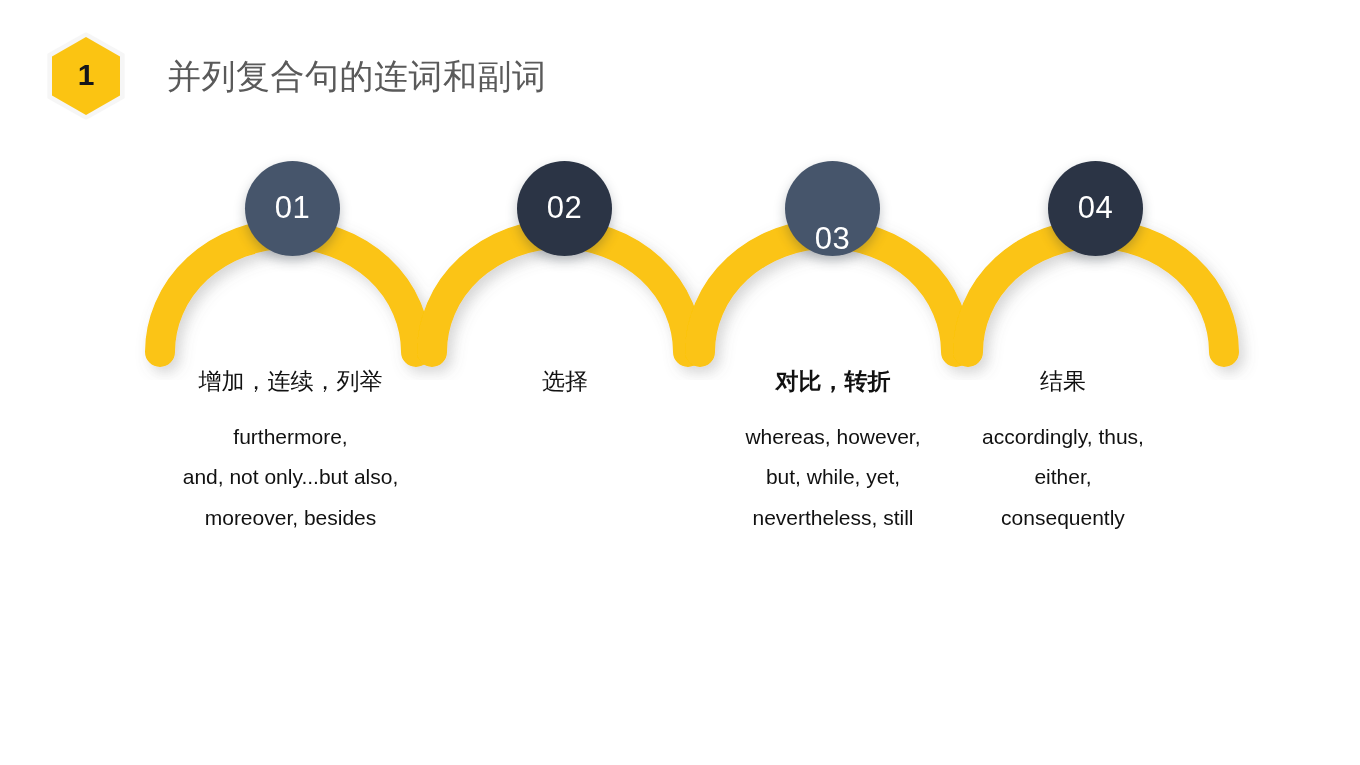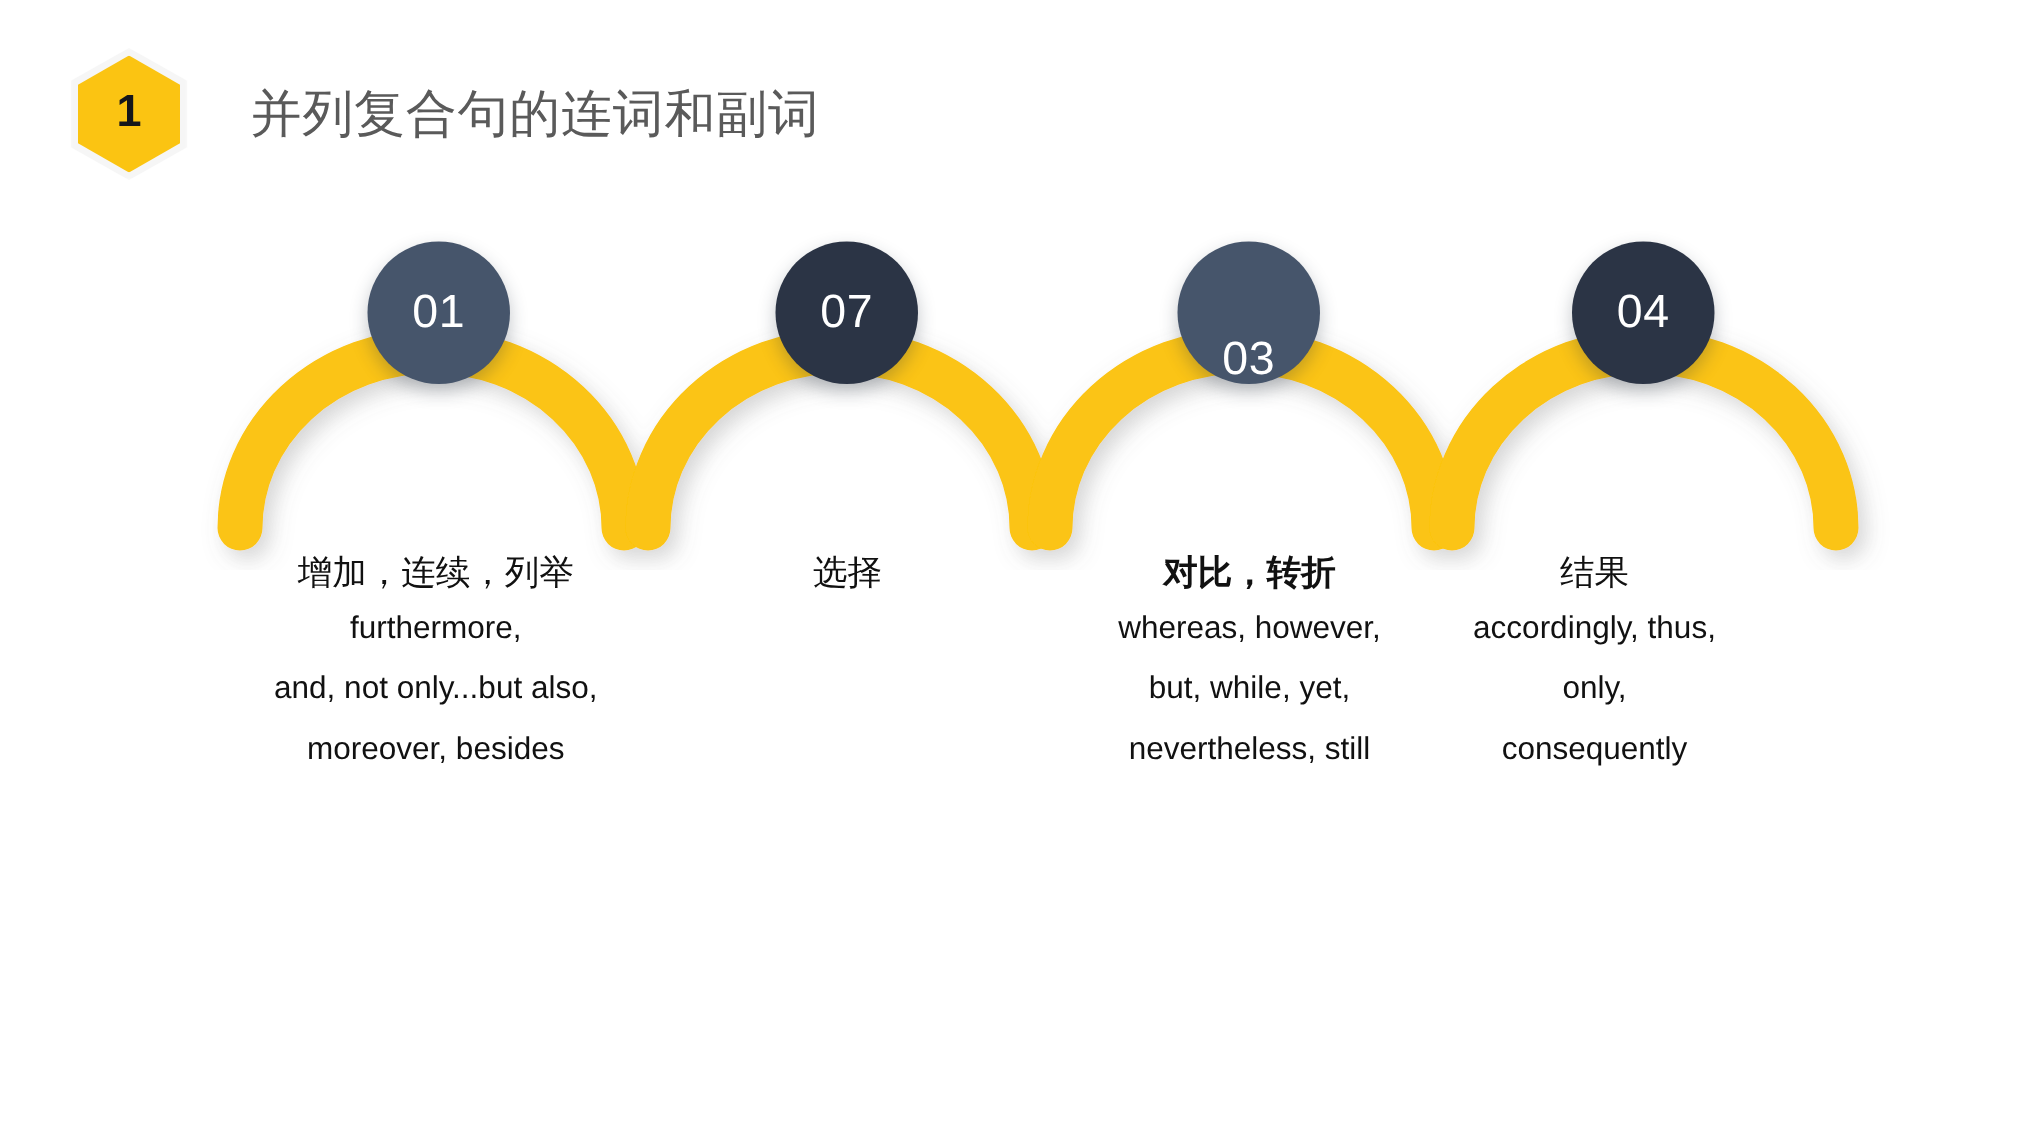--- a/index.html
+++ b/index.html
@@ -105,21 +105,21 @@
   }
   .column {
     position:absolute;
     text-align:center;
   }
   .col-heading {
     font-size:23px;
     color:#111111;
     font-weight:400;
     line-height:1.35;
-    margin-bottom:2px;
+    margin-bottom:20px;
     white-space:nowrap;
   }
   .col-body {
     font-size:21px;
     color:#111111;
     font-weight:400;
     line-height:1.92;
   }
 </style>
 </head>
@@ -149,21 +149,21 @@
       <path d="M700 222 A 128 118 0 0 1 956 222 L 956 222"></path>
       <path d="M968 222 A 128 118 0 0 1 1224 222 L 1224 222"></path>
     </g>
   </svg>
 
   <div class="steps-layer">
     <div class="step-circle" style="left: 245px; top: 149px; background: rgb(70, 85, 107);">
       <span>01</span>
     </div>
     <div class="step-circle" style="left: 517px; top: 149px; background: rgb(43, 52, 69);">
-      <span>07</span>
+      <span>02</span>
     </div>
     <div class="step-circle" style="left: 785px; top: 149px; background: rgb(70, 85, 107); align-items: flex-end;">
       <span>03</span>
     </div>
     <div class="step-circle" style="left: 1048px; top: 149px; background: rgb(43, 52, 69);">
       <span>04</span>
     </div>
   </div>
 
   <div class="columns">
@@ -187,19 +187,19 @@
           <div>whereas, however,</div>
           <div>but, while, yet,</div>
           <div>nevertheless, still</div>
         </div>
     </div>
 
     <div class="column" style="left:938px; top:0; width:250px;">
       <div class="col-heading" style="color: rgb(17, 17, 17);">结果</div>
       <div class="col-body" style="color: rgb(17, 17, 17);">
           <div>accordingly, thus,</div>
-          <div>only,</div>
+          <div>either,</div>
           <div>consequently</div>
         </div>
     </div>
 
   </div>
 </div>
 
 </body></html>

